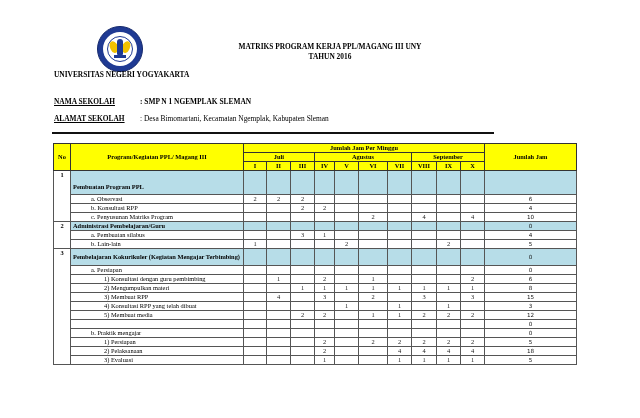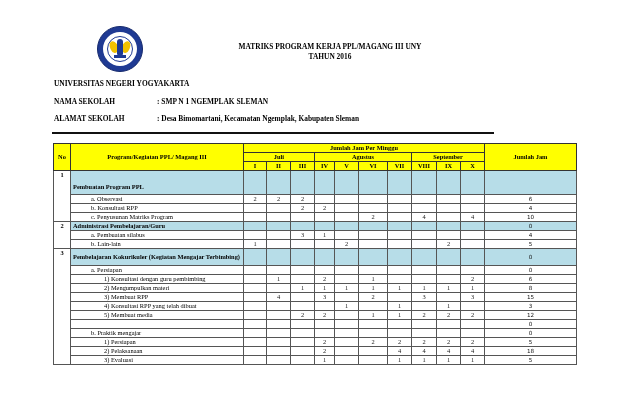--- a/index.html
+++ b/index.html
@@ -9,21 +9,21 @@
   .logo .inner { position: absolute; left: 9px; top: 9px; width: 26px; height: 26px; border-radius: 50%; background: #ffffff; border: 1px solid #1f3a93; box-sizing: border-box; }
   .logo .wing { position: absolute; top: 14px; width: 8px; height: 12px; background: #f2c200; border-radius: 50% 50% 40% 40%; }
   .logo .wing.l { left: 12px; transform: rotate(-25deg); }
   .logo .wing.r { left: 24px; transform: rotate(25deg); }
   .logo .torch { position: absolute; left: 19px; top: 12px; width: 6px; height: 16px; background: #1f3a93; border-radius: 3px 3px 1px 1px; }
   .logo .base { position: absolute; left: 16px; top: 28px; width: 12px; height: 3px; background: #1f3a93; }
   .title { position: absolute; left: 0; width: 640px; text-align: center; font-weight: bold; font-size: 7.4px; }
   .title.t1 { top: 42px; left: 10px; }
   .title.t2 { top: 52px; left: 10px; }
   .info { position: absolute; left: 54px; font-weight: bold; font-size: 7.4px; }
-  .info .lbl { display: inline-block; width: 103px; }
+  .info .lbl { display: inline-block; width: 86px; text-decoration: underline; }
   .hr { position: absolute; left: 52px; top: 132px; width: 442px; height: 2px; background: #111; }
   table { position: absolute; left: 53px; top: 143px; border-collapse: collapse; font-size: 6.4px; table-layout: fixed; }
   td, th { border: 0.8px solid #555; padding: 0 2px; height: 8px; line-height: 8px; white-space: nowrap; overflow: hidden; }
   th { background: #ffff00; font-weight: bold; text-align: center; border-color: #333; }
   .num { text-align: center; color: #222; }
   .tot { text-align: center; font-family: "DejaVu Sans", sans-serif; font-size: 5.6px; color: #111; }
   .sec td { background: #b7dde8; }
   .sec td.nocell { background: #ffffff; }
   td.nocell { text-align: center; vertical-align: top; font-weight: bold; background: #fff; }
   .sectitle { font-weight: bold; }
@@ -42,26 +42,26 @@
   <div class="inner"></div>
   <div class="wing l"></div>
   <div class="wing r"></div>
   <div class="torch"></div>
   <div class="base"></div>
 </div>
 
 <div class="title t1">MATRIKS PROGRAM KERJA PPL/MAGANG III UNY</div>
 <div class="title t2">TAHUN 2016</div>
 
-<div class="info" style="top:79px;">UNIVERSITAS NEGERI YOGYAKARTA</div>
+<div class="info" style="top:70px;">UNIVERSITAS NEGERI YOGYAKARTA</div>
 <div class="info" style="top:97px;">
   <span class="lbl">NAMA SEKOLAH</span><span>: SMP N 1 NGEMPLAK SLEMAN</span>
 </div>
 <div class="info" style="top:114px;">
-  <span class="lbl">ALAMAT SEKOLAH</span><span style="font-weight:bold;">: Desa Bimomartani, Kecamatan Ngemplak, Kabupaten Sleman</span>
+  <span class="lbl">ALAMAT SEKOLAH</span><span style="font-weight:normal;">: Desa Bimomartani, Kecamatan Ngemplak, Kabupaten Sleman</span>
 </div>
 
 <div class="hr"></div>
 
 <table>
   <colgroup>
     <col style="width:17px">
     <col style="width:173px">
     <col style="width:23px">
       <col style="width:24px">

